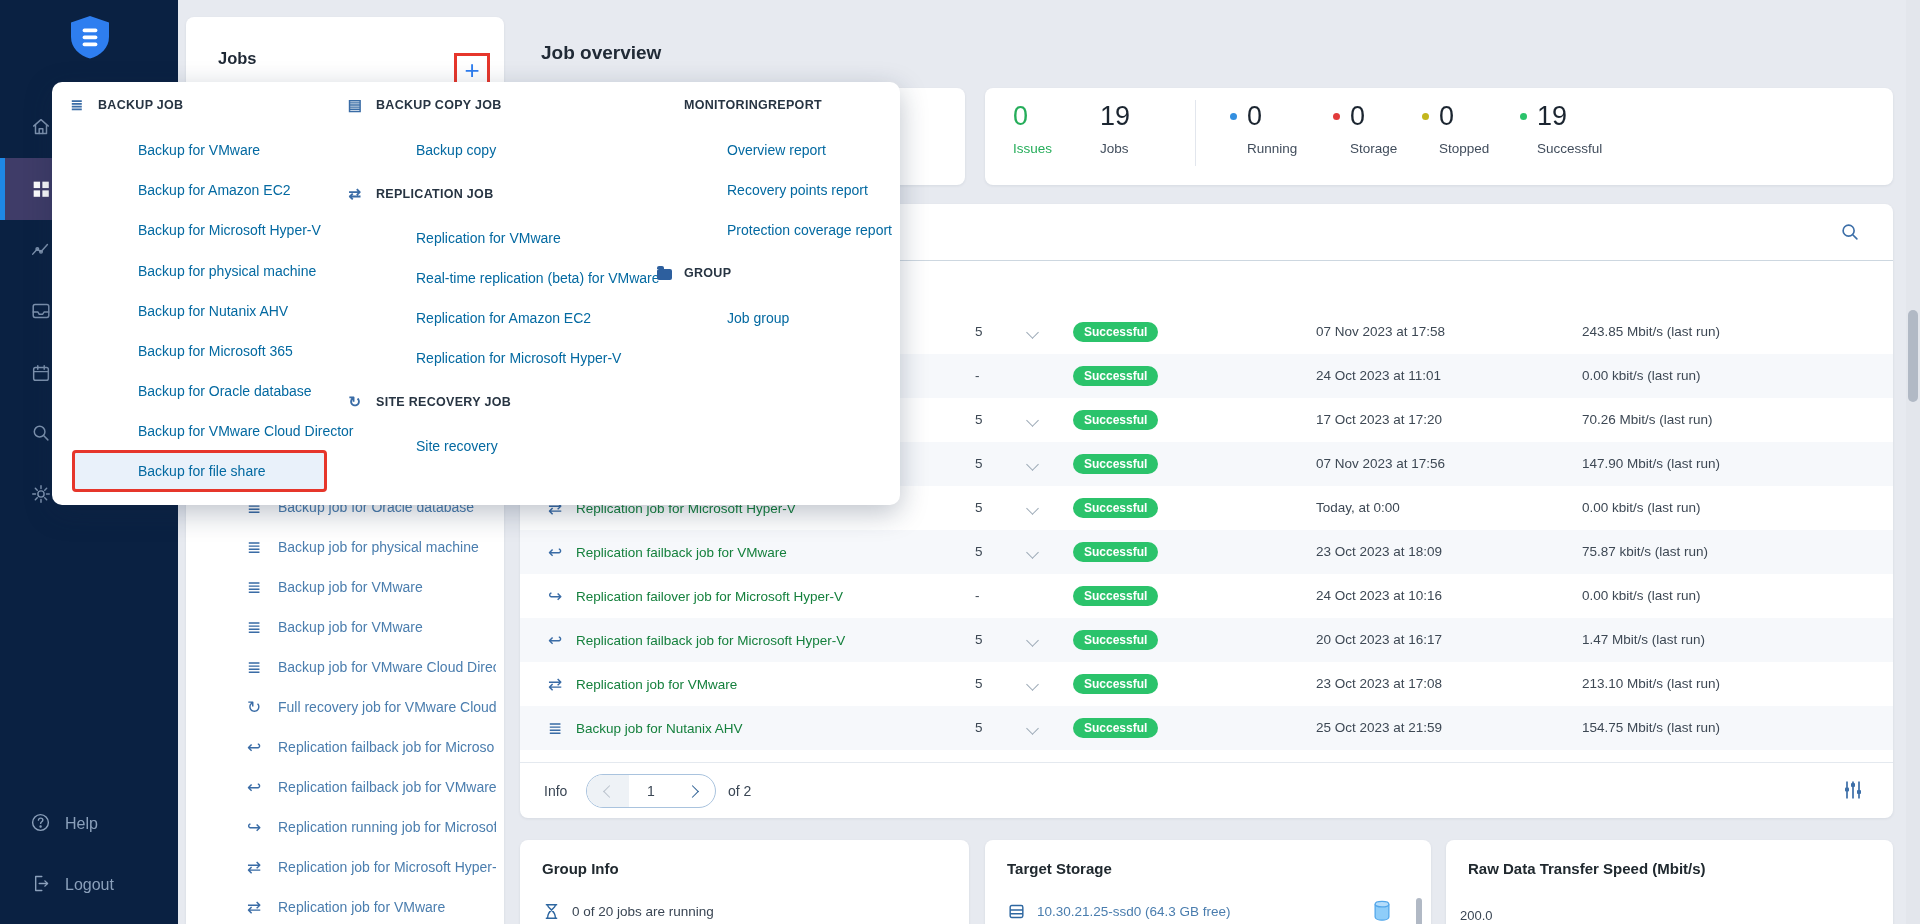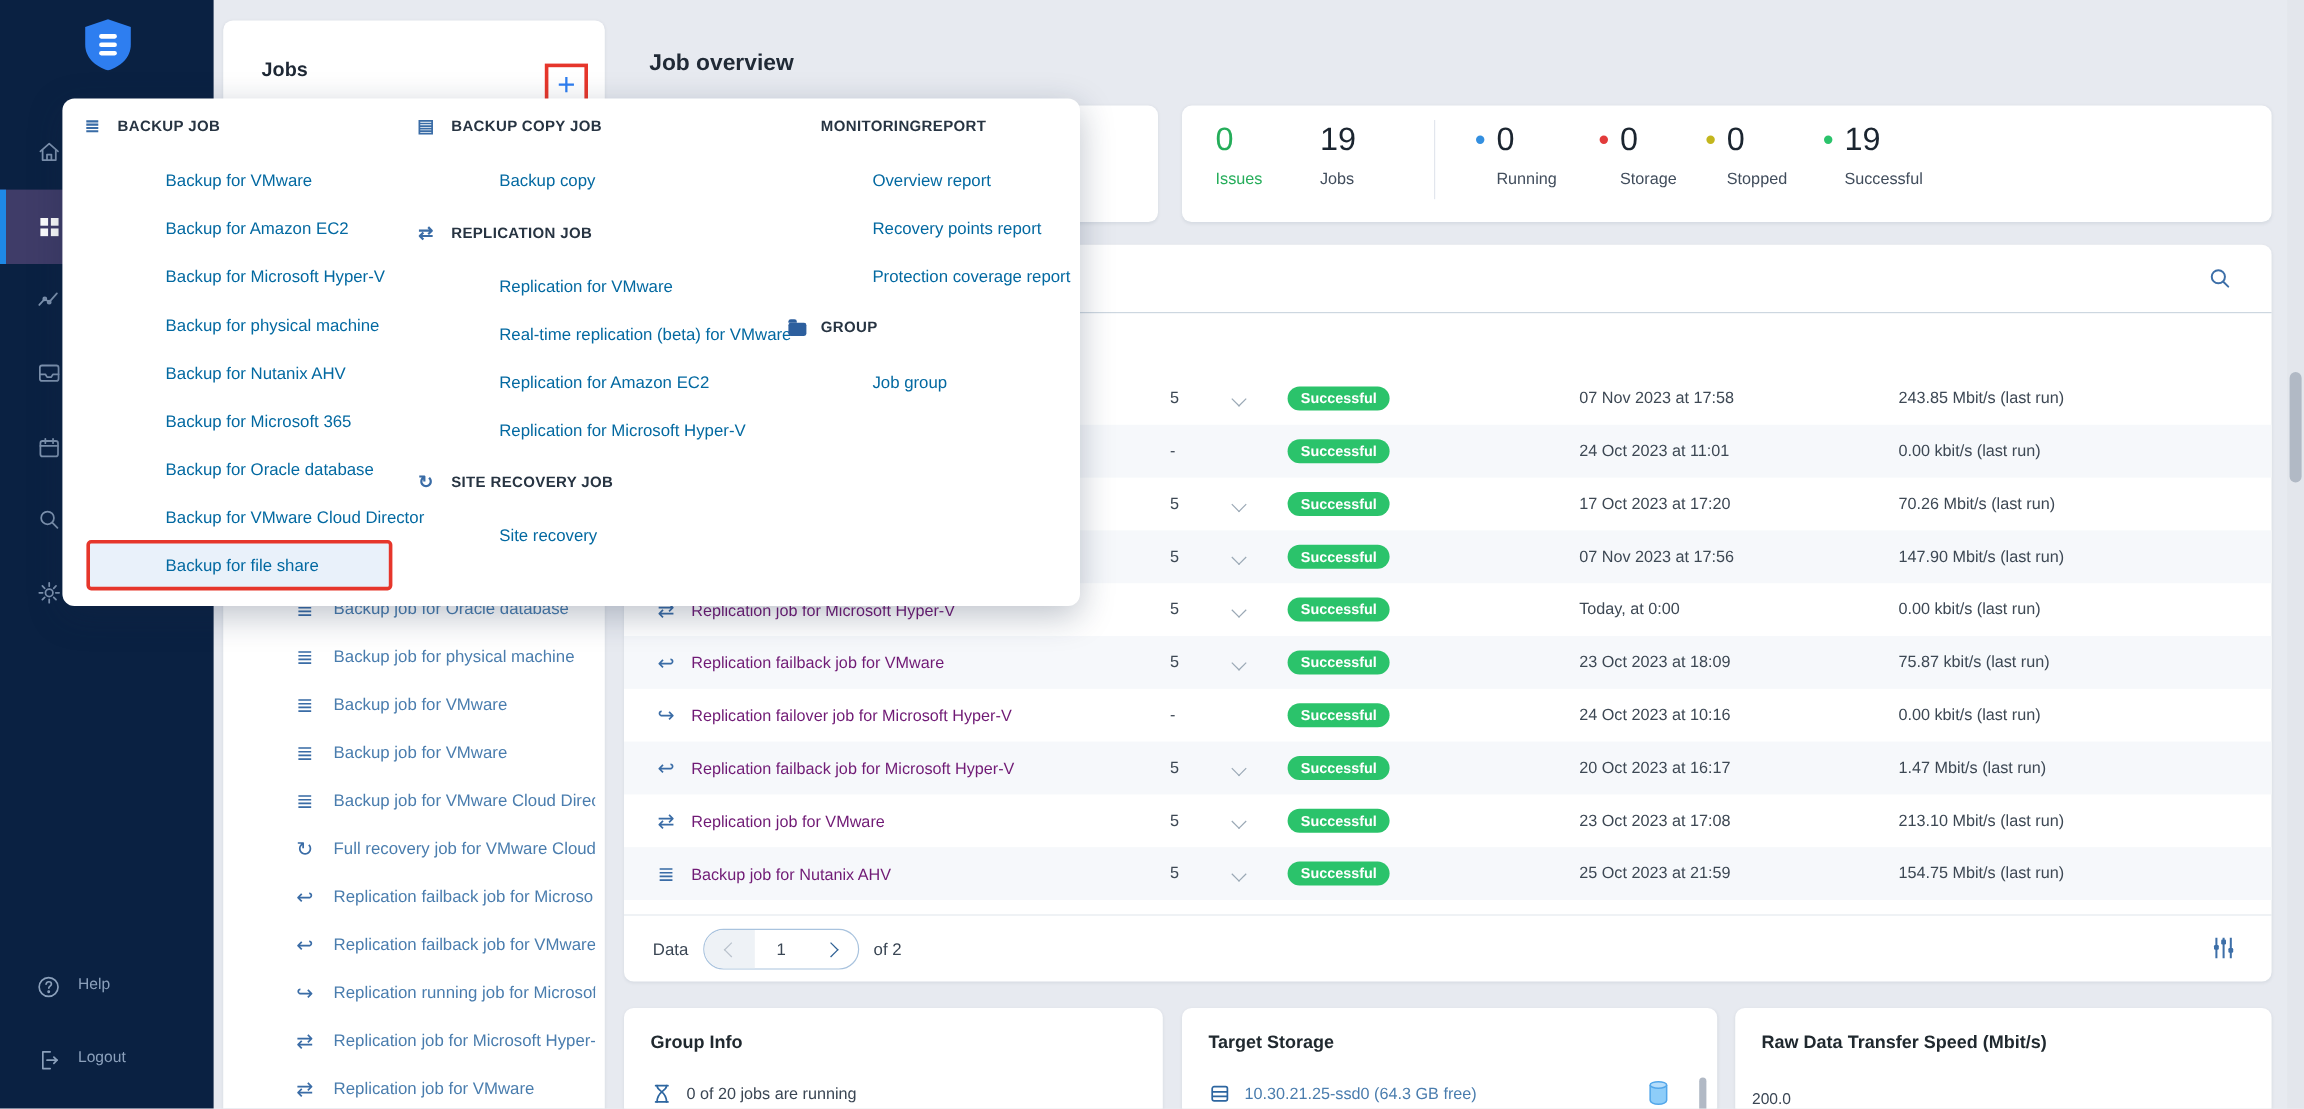--- a/index.html
+++ b/index.html
@@ -6,21 +6,21 @@
   #app{position:relative;width:1920px;height:924px;overflow:hidden;background:#e7eaf0;}
   .card{position:absolute;background:#fff;border-radius:8px;box-shadow:0 1px 3px rgba(16,36,64,.08);}
 
   
   #sidebar{position:absolute;left:0;top:0;width:178px;height:924px;background:#0a2142;}
   .nav{position:absolute;left:0;width:178px;height:56px;display:flex;align-items:center;padding-left:30px;box-sizing:border-box;cursor:pointer;}
   .nav.active{background:#3f3c68;height:62px;}
   .nav.active::before{content:"";position:absolute;left:0;top:0;width:5px;height:100%;background:#1e88e5;}
   .nav svg{width:22px;height:22px;stroke:#7e93af;fill:none;stroke-width:1.6;stroke-linecap:round;stroke-linejoin:round;}
   .nav.active svg{stroke:#fff;}
-  .nav-b{position:absolute;left:30px;display:flex;gap:14px;align-items:flex-start;color:#8ba0bb;font-size:13px;cursor:pointer;}
+  .nav-b{position:absolute;left:30px;display:flex;gap:14px;align-items:flex-end;color:#8ba0bb;font-size:16px;cursor:pointer;}
   .nav-b svg{width:21px;height:21px;stroke:#8ba0bb;fill:none;stroke-width:1.6;stroke-linecap:round;stroke-linejoin:round;}
 
   
   #jobs-panel{position:absolute;left:186px;top:17px;width:318px;height:907px;background:#fff;border-radius:8px 8px 0 0;box-shadow:0 1px 3px rgba(16,36,64,.08);}
   #jobs-title{position:absolute;left:32px;top:32px;font-size:16.5px;font-weight:bold;color:#1e2835;}
   #add-box{position:absolute;left:268px;top:36px;width:36px;height:36px;border:3px solid #e6362b;box-sizing:border-box;display:flex;align-items:center;justify-content:center;cursor:pointer;}
   #add-box span{color:#2e7ef0;font-size:26px;line-height:26px;font-weight:400;margin-top:-3px;}
   .jitem{position:absolute;left:58px;height:24px;display:flex;gap:14px;align-items:center;width:252px;overflow:hidden;white-space:nowrap;cursor:pointer;}
   .jglyph{color:#3a6ca6;font-size:17px;width:20px;flex:0 0 20px;text-align:center;}
   .jlabel{color:#4a7dae;font-size:14px;}
@@ -50,21 +50,21 @@
   #table-card{left:520px;top:204px;width:1373px;height:614px;}
   #toolbar{position:absolute;left:0;top:0;width:100%;height:57px;border-bottom:1px solid #cdd7e0;box-sizing:border-box;}
   #search-btn{position:absolute;right:32px;top:17px;width:22px;height:22px;cursor:pointer;}
   #thead{position:absolute;left:0;top:57px;width:100%;height:49px;font-size:13.5px;font-weight:bold;color:#49586a;}
   #thead .th{position:absolute;top:16px;}
   #thead .tdiv{position:absolute;top:11px;width:1px;height:27px;background:#dde4ec;}
   .chev{display:inline-block;width:8px;height:8px;border-right:1.6px solid #9aa8b5;border-bottom:1.6px solid #9aa8b5;transform:rotate(45deg);}
   .trow{position:absolute;left:0;width:100%;height:44px;font-size:13.5px;color:#3d4854;}
   .trow.alt{background:#f6f8fb;}
   .trow .name{position:absolute;left:25px;top:0;height:44px;display:flex;align-items:center;gap:11px;width:405px;overflow:hidden;white-space:nowrap;}
-  .trow .name a{color:#701a75;text-decoration:none;cursor:pointer;}
+  .trow .name a{color:#15803d;text-decoration:none;cursor:pointer;}
   .trow .pri{position:absolute;left:455px;top:0;line-height:44px;}
   .trow .pchev{position:absolute;left:508px;top:18px;cursor:pointer;}
   .badge{position:absolute;left:553px;top:12px;background:#2bc36b;color:#fff;font-size:12px;font-weight:bold;padding:3px 11px;border-radius:11px;line-height:14px;}
   .trow .rdate{position:absolute;left:796px;top:0;line-height:44px;}
   .trow .speed{position:absolute;left:1062px;top:0;line-height:44px;}
 
   #pagin{position:absolute;left:0;bottom:0;width:100%;height:56px;border-top:1px solid #e4e9ef;box-sizing:border-box;font-size:14px;color:#3a4654;}
   #pagin .pglbl{position:absolute;left:24px;line-height:56px;}
   #pager{position:absolute;left:66px;top:11px;width:130px;height:34px;border:1px solid #a9c3de;border-radius:17px;box-sizing:border-box;overflow:hidden;display:flex;}
   #pager .seg{flex:0 0 42px;display:flex;align-items:center;justify-content:center;cursor:pointer;}
@@ -356,21 +356,21 @@
           <a>Backup job for Nutanix AHV</a>
         </span>
       <span class="pri">5</span>
         <span class="pchev chev"></span>
       <span class="badge">Successful</span>
       <span class="rdate">25 Oct 2023 at 21:59</span>
       <span class="speed">154.75 Mbit/s (last run)</span>
     </div>
 
     <div id="pagin">
-      <span class="pglbl">Data</span>
+      <span class="pglbl">Info</span>
       <div id="pager">
         <span class="seg prev">
             <span class="chev-l"></span>
           </span>
         <span class="pnum">1</span>
         <span class="seg">
             <span class="chev-r"></span>
           </span>
       </div>
       <span class="pgof">of 2</span>

